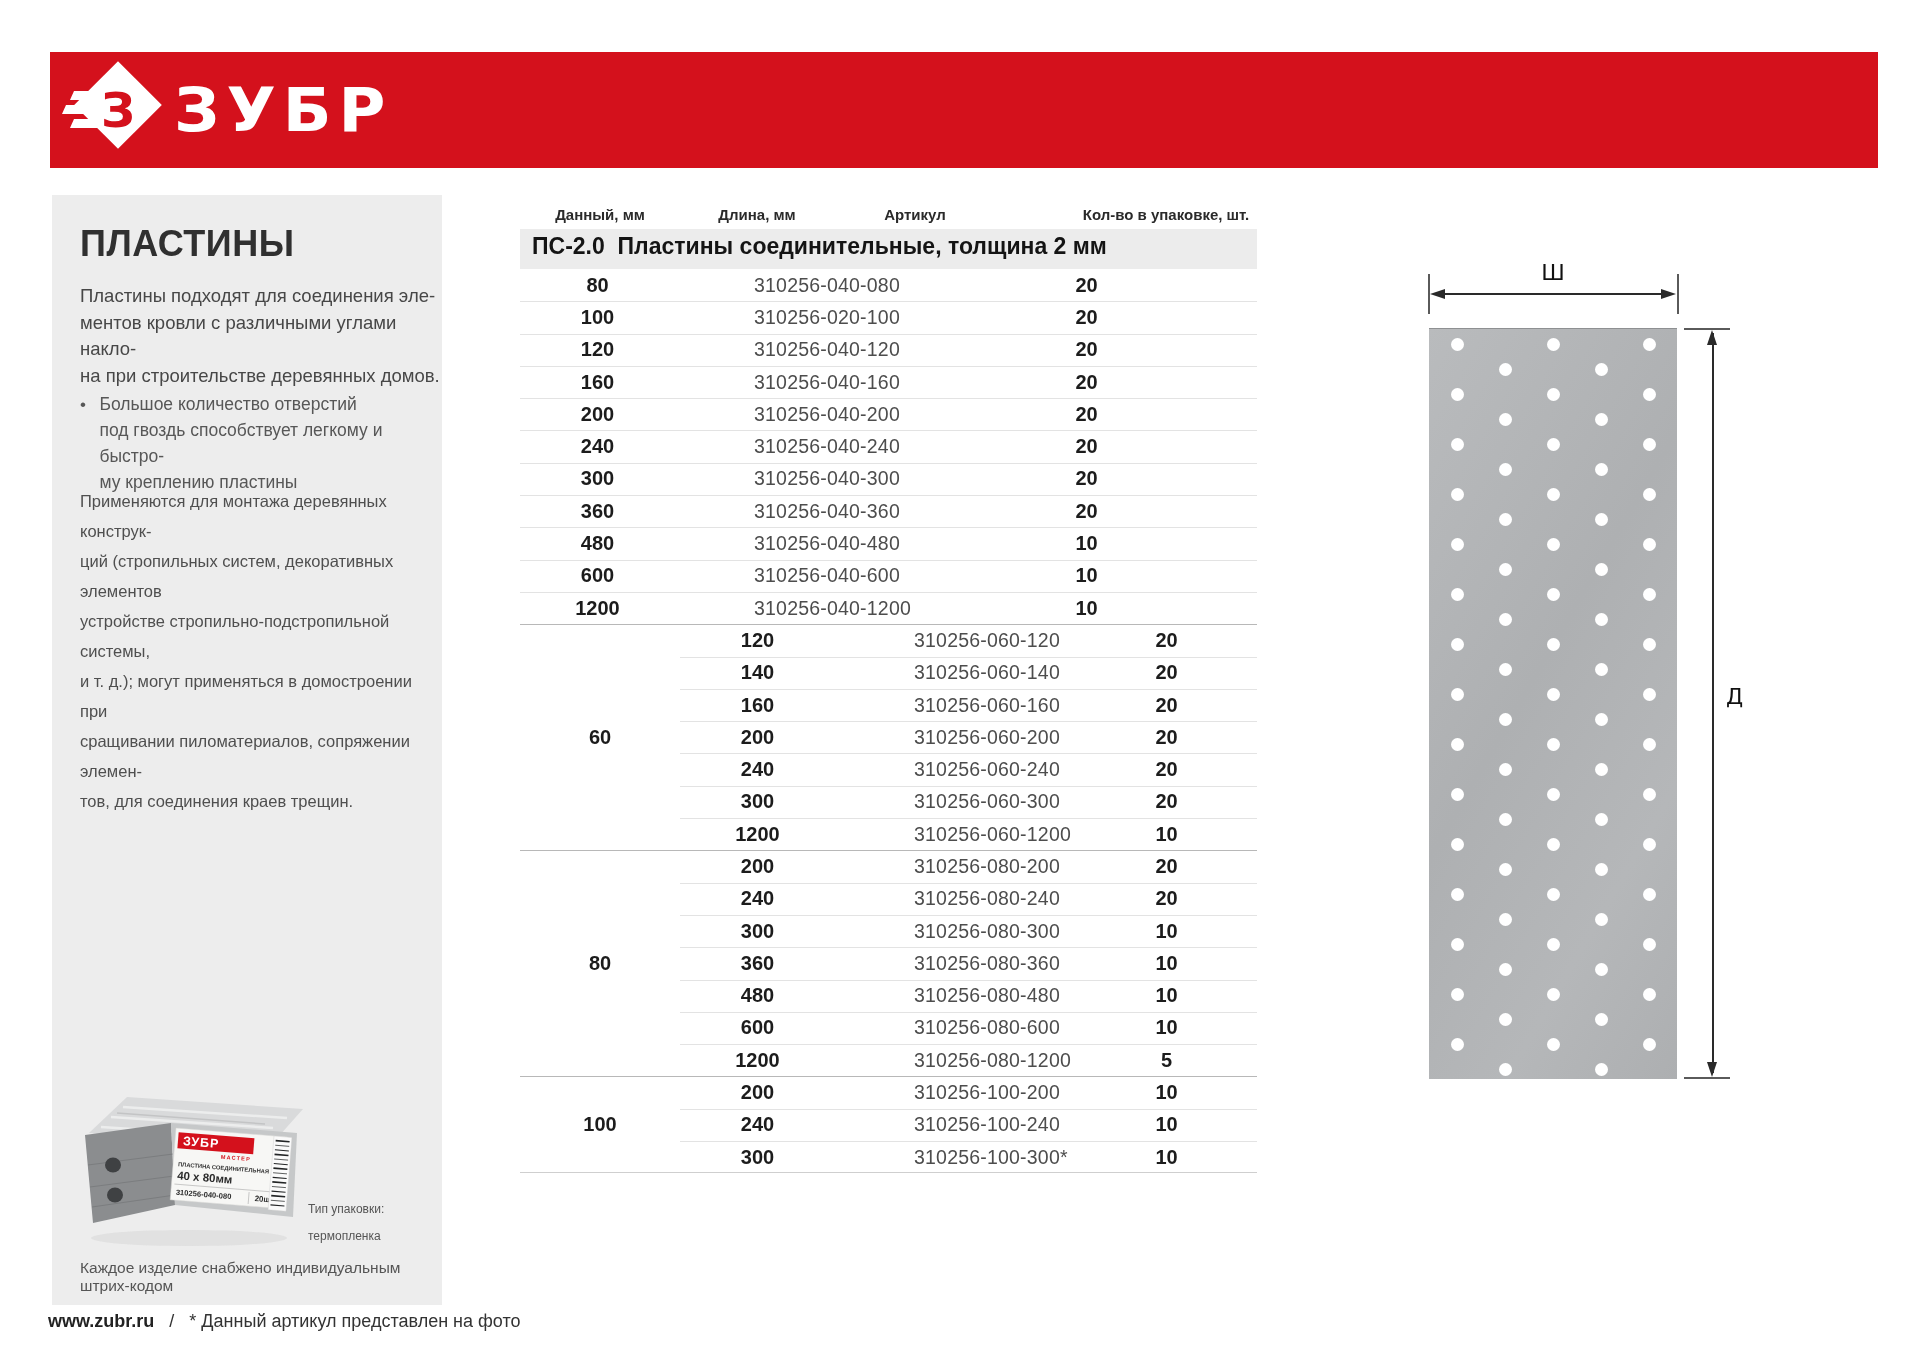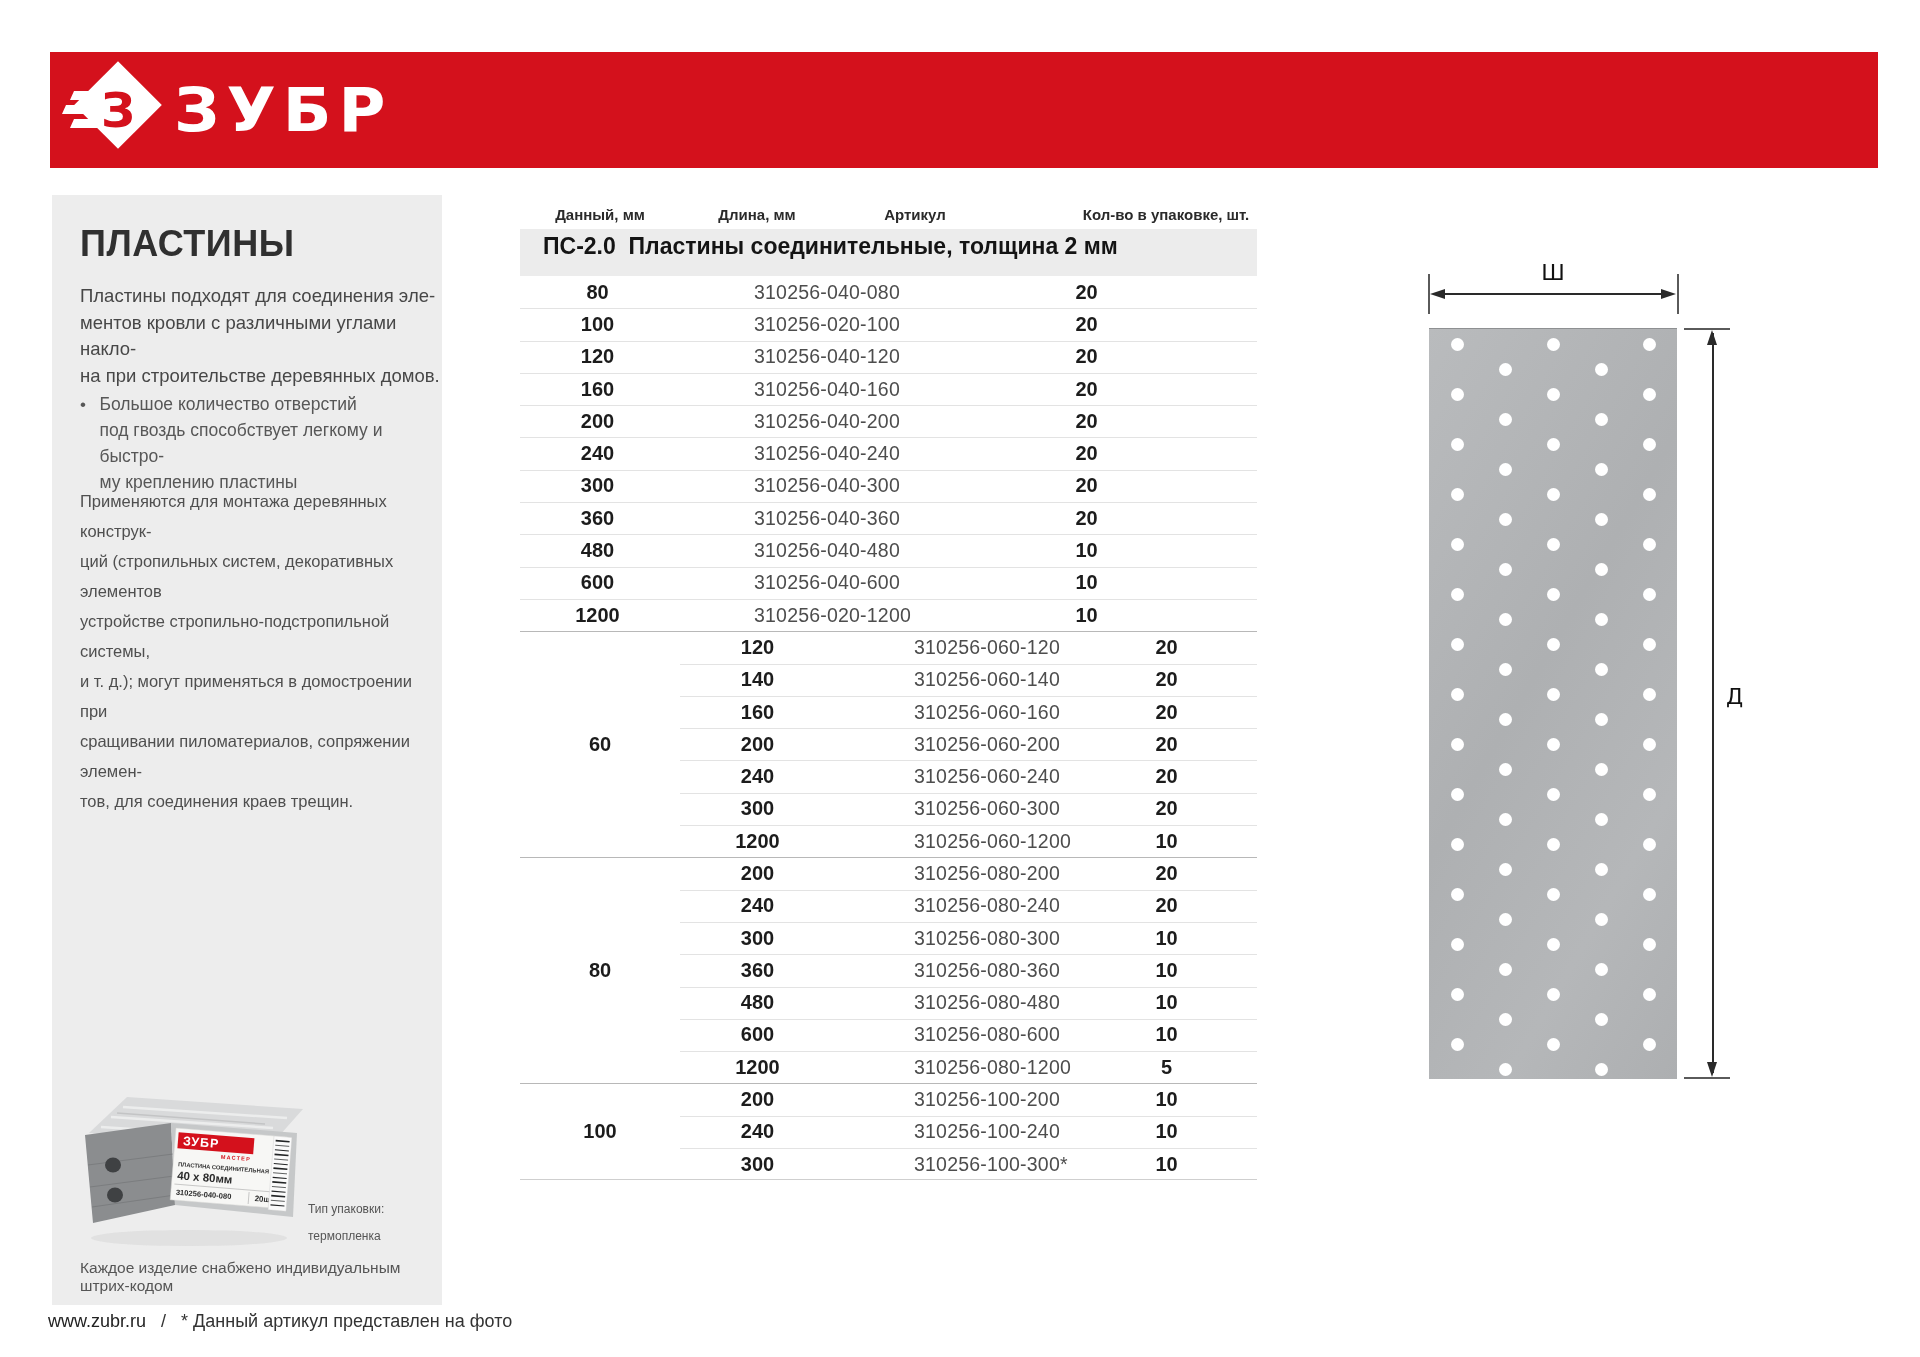--- a/index.html
+++ b/index.html
@@ -26,29 +26,29 @@
   .sb-intro{position:absolute;left:28px;top:88px;font-size:18.5px;line-height:26.5px;color:#474747;}
   .sb-bullet{position:absolute;left:28px;top:196px;display:flex;font-size:17.5px;line-height:26px;color:#575757;}
   .sb-bullet .dot{width:20px;font-size:17px;padding-top:1px;}
   .sb-usage{position:absolute;left:28px;top:291px;font-size:16.5px;line-height:30px;color:#4f4f4f;}
   .sb-packtype{position:absolute;left:256px;top:1001px;font-size:12px;line-height:27px;color:#555;}
   .sb-note{position:absolute;left:28px;top:1064px;font-size:15.5px;color:#555;}
   .pack-photo{position:absolute;left:25px;top:878px;width:232px;height:182px;}
 
   
   .footer{position:absolute;left:48px;top:1311px;display:flex;gap:15px;font-size:18px;color:#333;}
-  .footer .site{color:#222;}
+  .footer .site{color:#222;font-weight:bold;}
 
   
   .spec-table{position:absolute;left:520px;top:196px;width:737px;}
   .thead{position:relative;height:33px;font-size:15px;font-weight:bold;color:#2a2a2a;}
   .thead span{position:absolute;bottom:6px;transform:translateX(-50%);white-space:nowrap;}
   .th-width{left:80px;}  .th-length{left:237px;}  .th-art{left:395px;}  .th-qty{left:646px;}
-  .section-bar{height:47px;line-height:34px;background:#ececec;font-size:23px;font-weight:bold;color:#141414;
-               padding-left:23px;white-space:pre;}
+  .section-bar{height:40px;line-height:34px;background:#ececec;font-size:23px;font-weight:bold;color:#141414;
+               padding-left:12px;white-space:pre;}
   .tbody{background-image:linear-gradient(#cfcfcf,#cfcfcf);background-size:100% 1px;
          background-position:bottom;background-repeat:no-repeat;}
   .group{display:flex;}
   .group:not(:first-child){background-image:linear-gradient(#b8b8b8,#b8b8b8);background-size:100% 1px;
          background-position:top;background-repeat:no-repeat;}
   .g-width{width:160px;display:flex;align-items:center;justify-content:center;
            font-size:20px;font-weight:bold;color:#1c1c1c;}
   .g-rows{flex:1;}
   .row{display:flex;height:32.3px;align-items:center;}
   .g-rows .row:not(:first-child){background-image:linear-gradient(#e3e3e3,#e3e3e3);background-size:100% 1px;
@@ -231,21 +231,21 @@
               <div class="c-art">310256-040-480</div>
               <div class="c-qty">10</div>
             </div>
             <div class="row">
               <div class="c-len">600</div>
               <div class="c-art">310256-040-600</div>
               <div class="c-qty">10</div>
             </div>
             <div class="row">
               <div class="c-len">1200</div>
-              <div class="c-art">310256-020-1200</div>
+              <div class="c-art">310256-040-1200</div>
               <div class="c-qty">10</div>
             </div>
           </div>
         </div>
         <div class="group">
           <div class="g-width">60</div>
           <div class="g-rows">
             <div class="row">
               <div class="c-len">120</div>
               <div class="c-art">310256-060-120</div>

